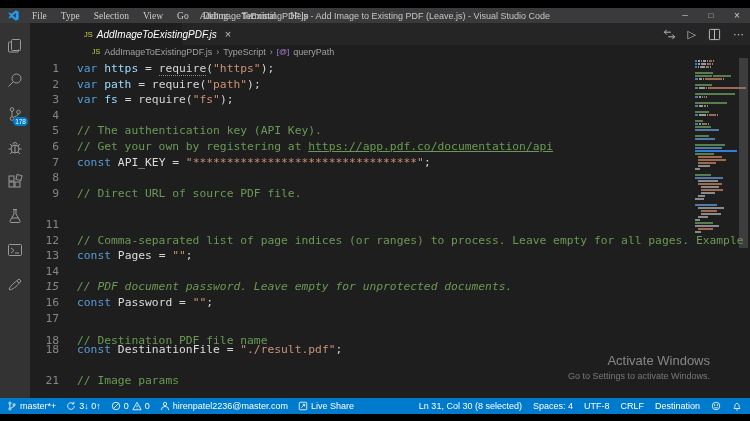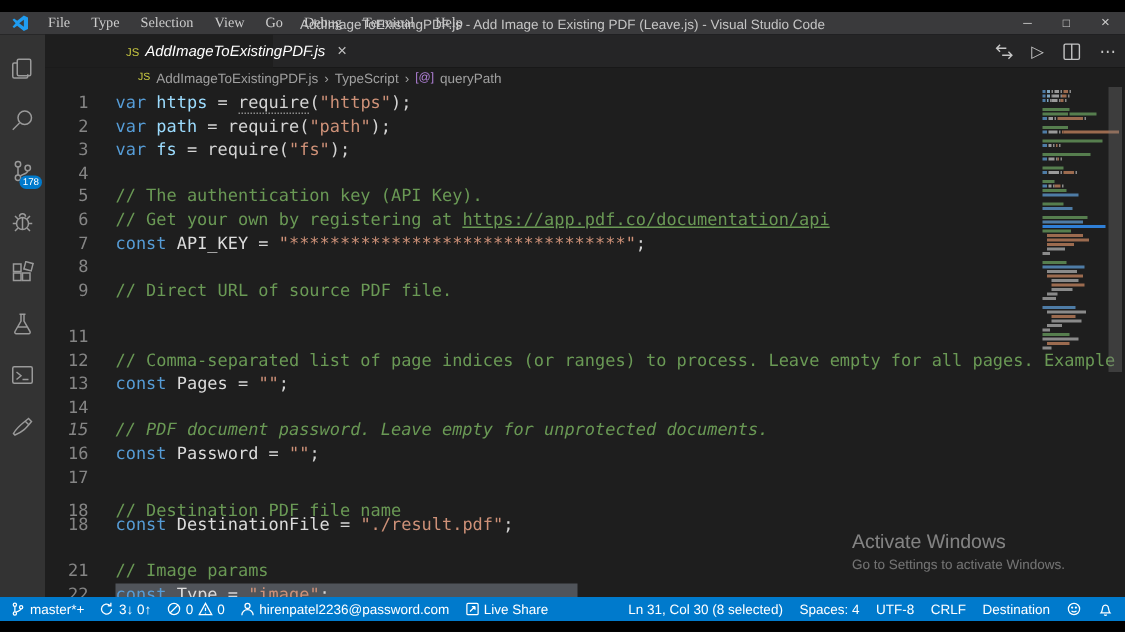--- a/index.html
+++ b/index.html
@@ -62,21 +62,21 @@
   .tk-strlink{color:#ce9178; text-decoration:underline}
 
   .minimap { position:absolute; left:665px; top:0; width:42px; height:280px; z-index:1; }
   .mm-row { position:absolute; height:2px; display:flex; gap:1px; }
   .mm-seg { height:2px; }
   .mm-marker { position:absolute; left:0; width:42px; height:2px; background:#2f7fd6; }
   .vscrollbar { position:absolute; left:708px; top:0; width:11px; height:340px; z-index:3; }
   .vthumb { position:absolute; left:1px; top:0; width:9px; height:190px; background:rgba(121,121,121,0.35); }
 
   .watermark { position:absolute; right:40px; top:295px; z-index:4; text-align:left; }
-  .watermark .wm1 { font-size:13px; color:rgba(255,255,255,0.45); }
+  .watermark .wm1 { font-size:13px; color:rgba(255,255,255,0.45);text-align:right; }
   .watermark .wm2 { font-size:9px; color:rgba(255,255,255,0.38); margin-top:3px; }
 
   
   .statusbar { position:absolute; left:0; top:398px; width:750px; height:16px; background:#007acc;
                color:#ffffff; display:flex; align-items:center; font-size:9px; }
   .sb-left { display:flex; align-items:center; gap:10px; padding-left:7px; }
   .sb-right { margin-left:auto; display:flex; align-items:center; gap:11px; padding-right:8px; }
   .sb-item { display:flex; align-items:center; gap:3px; white-space:nowrap; }
   .sb-item svg { width:10px; height:10px; display:block; }
   .bottom-strip { position:absolute; left:0; top:414px; width:750px; height:7px; background:#000; }
@@ -407,21 +407,20 @@
         <div class="row" style="top: 159px;"><span class="ln">11</span><span class="code"></span></div>
         <div class="row" style="top: 174.6px;"><span class="ln">12</span><span class="code"><span class="tk-com">// Comma-separated list of page indices (or ranges) to process. Leave empty for all pages. Example</span></span></div>
         <div class="row" style="top: 190.2px;"><span class="ln">13</span><span class="code"><span class="tk-kw">const</span><span class="tk-op"> </span><span class="tk-cname">Pages</span><span class="tk-op"> = </span><span class="tk-str">""</span><span class="tk-op">;</span></span></div>
         <div class="row" style="top: 205.8px;"><span class="ln">14</span><span class="code"></span></div>
         <div class="row" style="top: 221.4px; font-style: italic;"><span class="ln">15</span><span class="code"><span class="tk-com">// PDF document password. Leave empty for unprotected documents.</span></span></div>
         <div class="row" style="top: 237px;"><span class="ln">16</span><span class="code"><span class="tk-kw">const</span><span class="tk-op"> </span><span class="tk-cname">Password</span><span class="tk-op"> = </span><span class="tk-str">""</span><span class="tk-op">;</span></span></div>
         <div class="row" style="top: 252.6px;"><span class="ln">17</span><span class="code"></span></div>
         <div class="row" style="top: 275px;"><span class="ln">18</span><span class="code"><span class="tk-com">// Destination PDF file name</span></span></div>
         <div class="row" style="top: 283.8px;"><span class="ln">18</span><span class="code"><span class="tk-kw">const</span><span class="tk-op"> </span><span class="tk-cname">DestinationFile</span><span class="tk-op"> = </span><span class="tk-str">"./result.pdf"</span><span class="tk-op">;</span></span></div>
         <div class="row" style="top: 315px;"><span class="ln">21</span><span class="code"><span class="tk-com">// Image params</span></span></div>
-        <div class="row" style="top: 330.6px;"><span class="sel-bar"></span><span class="ln">22</span><span class="code"><span class="tk-kw">const</span><span class="tk-op"> </span><span class="tk-cname">Type</span><span class="tk-op"> = </span><span class="tk-str">"image"</span><span class="tk-op">;</span></span></div>
       </div>
     <div class="vscrollbar">
         <div class="vthumb"></div>
       </div>
     <div class="watermark">
       <div class="wm1">Activate Windows</div>
       <div class="wm2">Go to Settings to activate Windows.</div>
     </div>
   </div>
 
@@ -451,21 +450,21 @@
         <svg viewBox="0 0 12 12" fill="none" stroke="#fff">
             <path d="M6 1.5 L11 10.5 H1 Z M6 5 V7.5 M6 9 V9.5"></path>
           </svg>
         <span>0</span>
       </span>
       <span class="sb-item">
         <svg viewBox="0 0 12 12" fill="none" stroke="#fff">
             <circle cx="6" cy="3.5" r="2"></circle>
             <path d="M1.5 11 a4.5 4.5 0 0 1 9 0"></path>
           </svg>
-        <span>hirenpatel2236@password.com</span>
+        <span>hirenpatel2236@master.com</span>
       </span>
       <span class="sb-item">
         <svg viewBox="0 0 12 12" fill="none" stroke="#fff">
             <rect x="1.5" y="1.5" width="9" height="9" rx="1"></rect>
             <path d="M4 8 L8 4 M8 4 H5.5 M8 4 V6.5"></path>
           </svg>
         <span>Live Share</span>
       </span>
     </div>
     <div class="sb-right">

